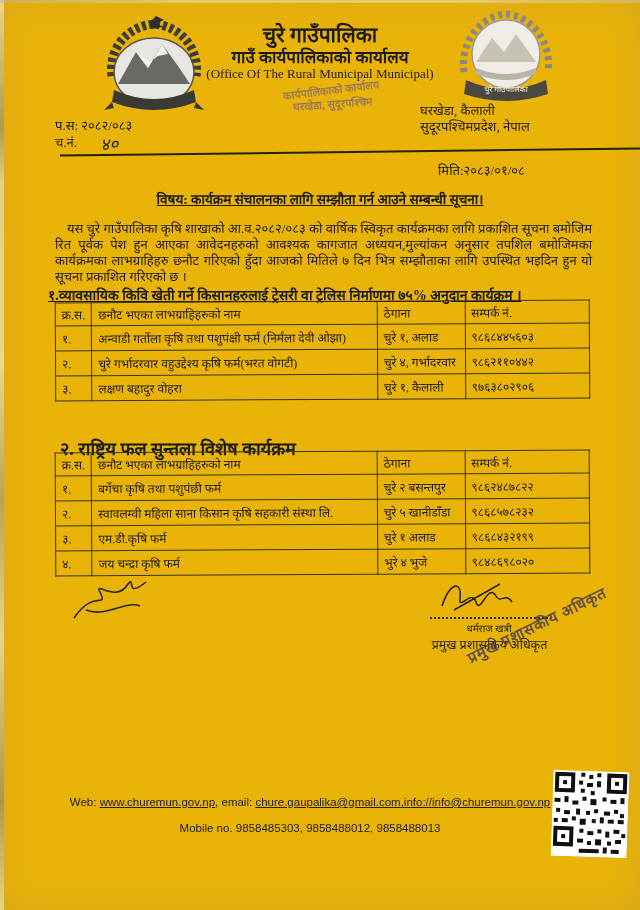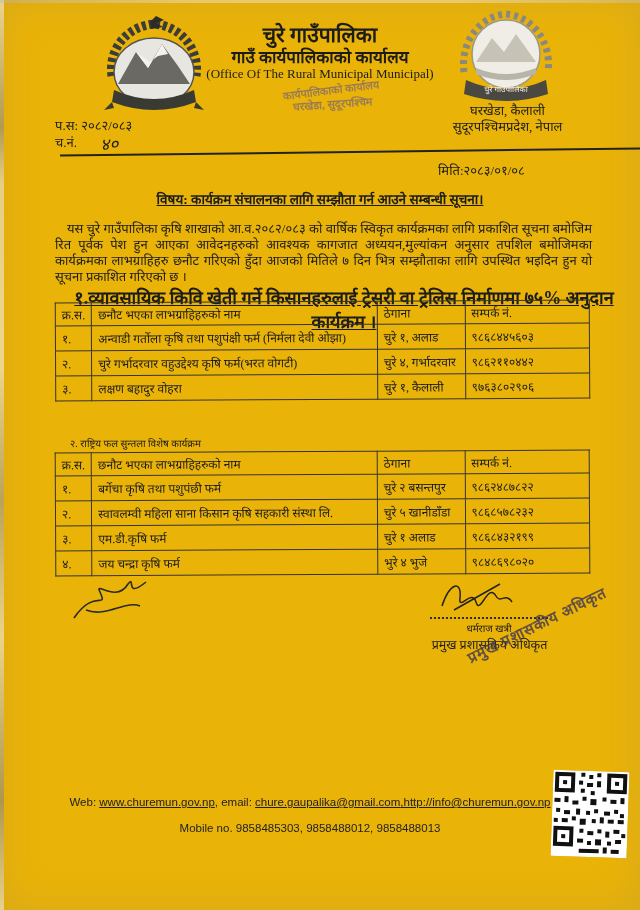--- a/index.html
+++ b/index.html
@@ -18,31 +18,31 @@
   .t-np{font-size:21px;font-weight:bold;}
   .t-en{font-size:13px;}
   .t-office{font-size:17px;font-weight:bold;}
   .t-office-en{font-size:13px;}
   .head-stamp{position:absolute;left:252px;top:84px;width:160px;text-align:center;
         color:rgba(108,92,128,.62);font-size:11px;font-weight:bold;line-height:1.25;
         transform:rotate(-7deg);pointer-events:none;}
   .head-stamp .s2{transform:rotate(3deg);display:block;}
   .refs{position:absolute;left:55px;top:118px;font-size:13px;line-height:1.3;}
   .chno-hand{position:absolute;left:102px;top:132px;font-size:17px;transform:skewX(-12deg) rotate(-4deg);}
-  .addr{position:absolute;left:420px;top:103px;width:175px;text-align:center;font-size:13px;line-height:1.25;}
+  .addr{position:absolute;left:420px;top:103px;width:175px;text-align:left;font-size:13px;line-height:1.25;}
   .rule{position:absolute;left:60px;top:151px;width:580px;height:2px;background:#24241f;transform:rotate(-0.7deg);}
   .date{position:absolute;left:438px;top:161px;font-size:13px;}
 
   .subject{position:absolute;left:0;top:190px;width:640px;text-align:center;font-size:13.5px;font-weight:bold;}
   .subject span{text-decoration:underline;}
   .bodytext{position:absolute;left:55px;top:221px;width:537px;font-size:13px;line-height:16px;
         text-align:justify;text-indent:12px;margin:0;}
 
-  .sec-head1{position:absolute;left:48px;top:285px;font-size:18px;font-weight:bold;text-decoration:underline;text-align:center;}
-  .sec-head2{position:absolute;left:70px;top:436px;font-size:10px;font-weight:normal;}
+  .sec-head1{position:absolute;left:48px;top:285px;font-size:14px;font-weight:bold;text-decoration:underline;text-align:center;}
+  .sec-head2{position:absolute;left:60px;top:436px;font-size:18px;font-weight:bold;}
 
   table.ben{position:absolute;left:55px;border-collapse:collapse;width:535px;font-size:12px;}
   table.ben th,table.ben td{border:1px solid #35352f;padding:2px 6px;font-weight:normal;text-align:left;height:20px;}
   table.ben th{height:18px;}
   .tb1{top:301px;transform:rotate(-0.3deg);}
   .tb2{top:451px;transform:rotate(-0.3deg);}
 
   .sig-left{position:absolute;left:66px;top:570px;}
   .sig-right{position:absolute;left:436px;top:572px;}
   .dotline{position:absolute;left:430px;top:617px;width:118px;border-bottom:2px dotted #2c2c28;}
@@ -200,21 +200,21 @@
   </svg>
   <svg class="sig-right" width="90" height="50" viewBox="0 0 90 50">
     <path d="M6 34 C14 10 26 8 24 26 C22 40 36 16 40 30 C44 44 52 10 60 24 C64 32 70 20 76 30 M18 38 L64 12" fill="none" stroke="#23231f" stroke-width="1.5"></path>
   </svg>
   <div class="dotline"></div>
   <div class="sig-name">धर्मराज खत्री</div>
   <div class="sig-title">प्रमुख प्रशासकिय अधिकृत</div>
   <div class="stamp-title">प्रमुख प्रशासकीय अधिकृत</div>
 
   <div class="foot1">
-    <span>Web: </span><span class="lnk">www.churemun.gov.np</span><span>, email: </span><span class="lnk">chure.gaupalika@gmail.com</span><span class="lnk">,http://info@churemun.gov.np</span>
+    <span>Web: </span><span class="lnk">www.churemun.gov.np</span><span>, email: </span><span class="lnk">chure.gaupalika@gmail.com</span><span class="lnk">,info://info@churemun.gov.np</span>
   </div>
   <div class="foot2">Mobile no. 9858485303, 9858488012, 9858488013</div>
 
   <svg class="qr" width="76" height="86" viewBox="0 0 38 43">
     <rect x="0" y="0" width="38" height="43" fill="#fff"></rect>
     <g fill="#111">
       <rect x="1" y="1" width="10" height="10"></rect>
         <rect x="27" y="1" width="10" height="10"></rect>
         <rect x="1" y="28" width="10" height="10"></rect>
     </g>

